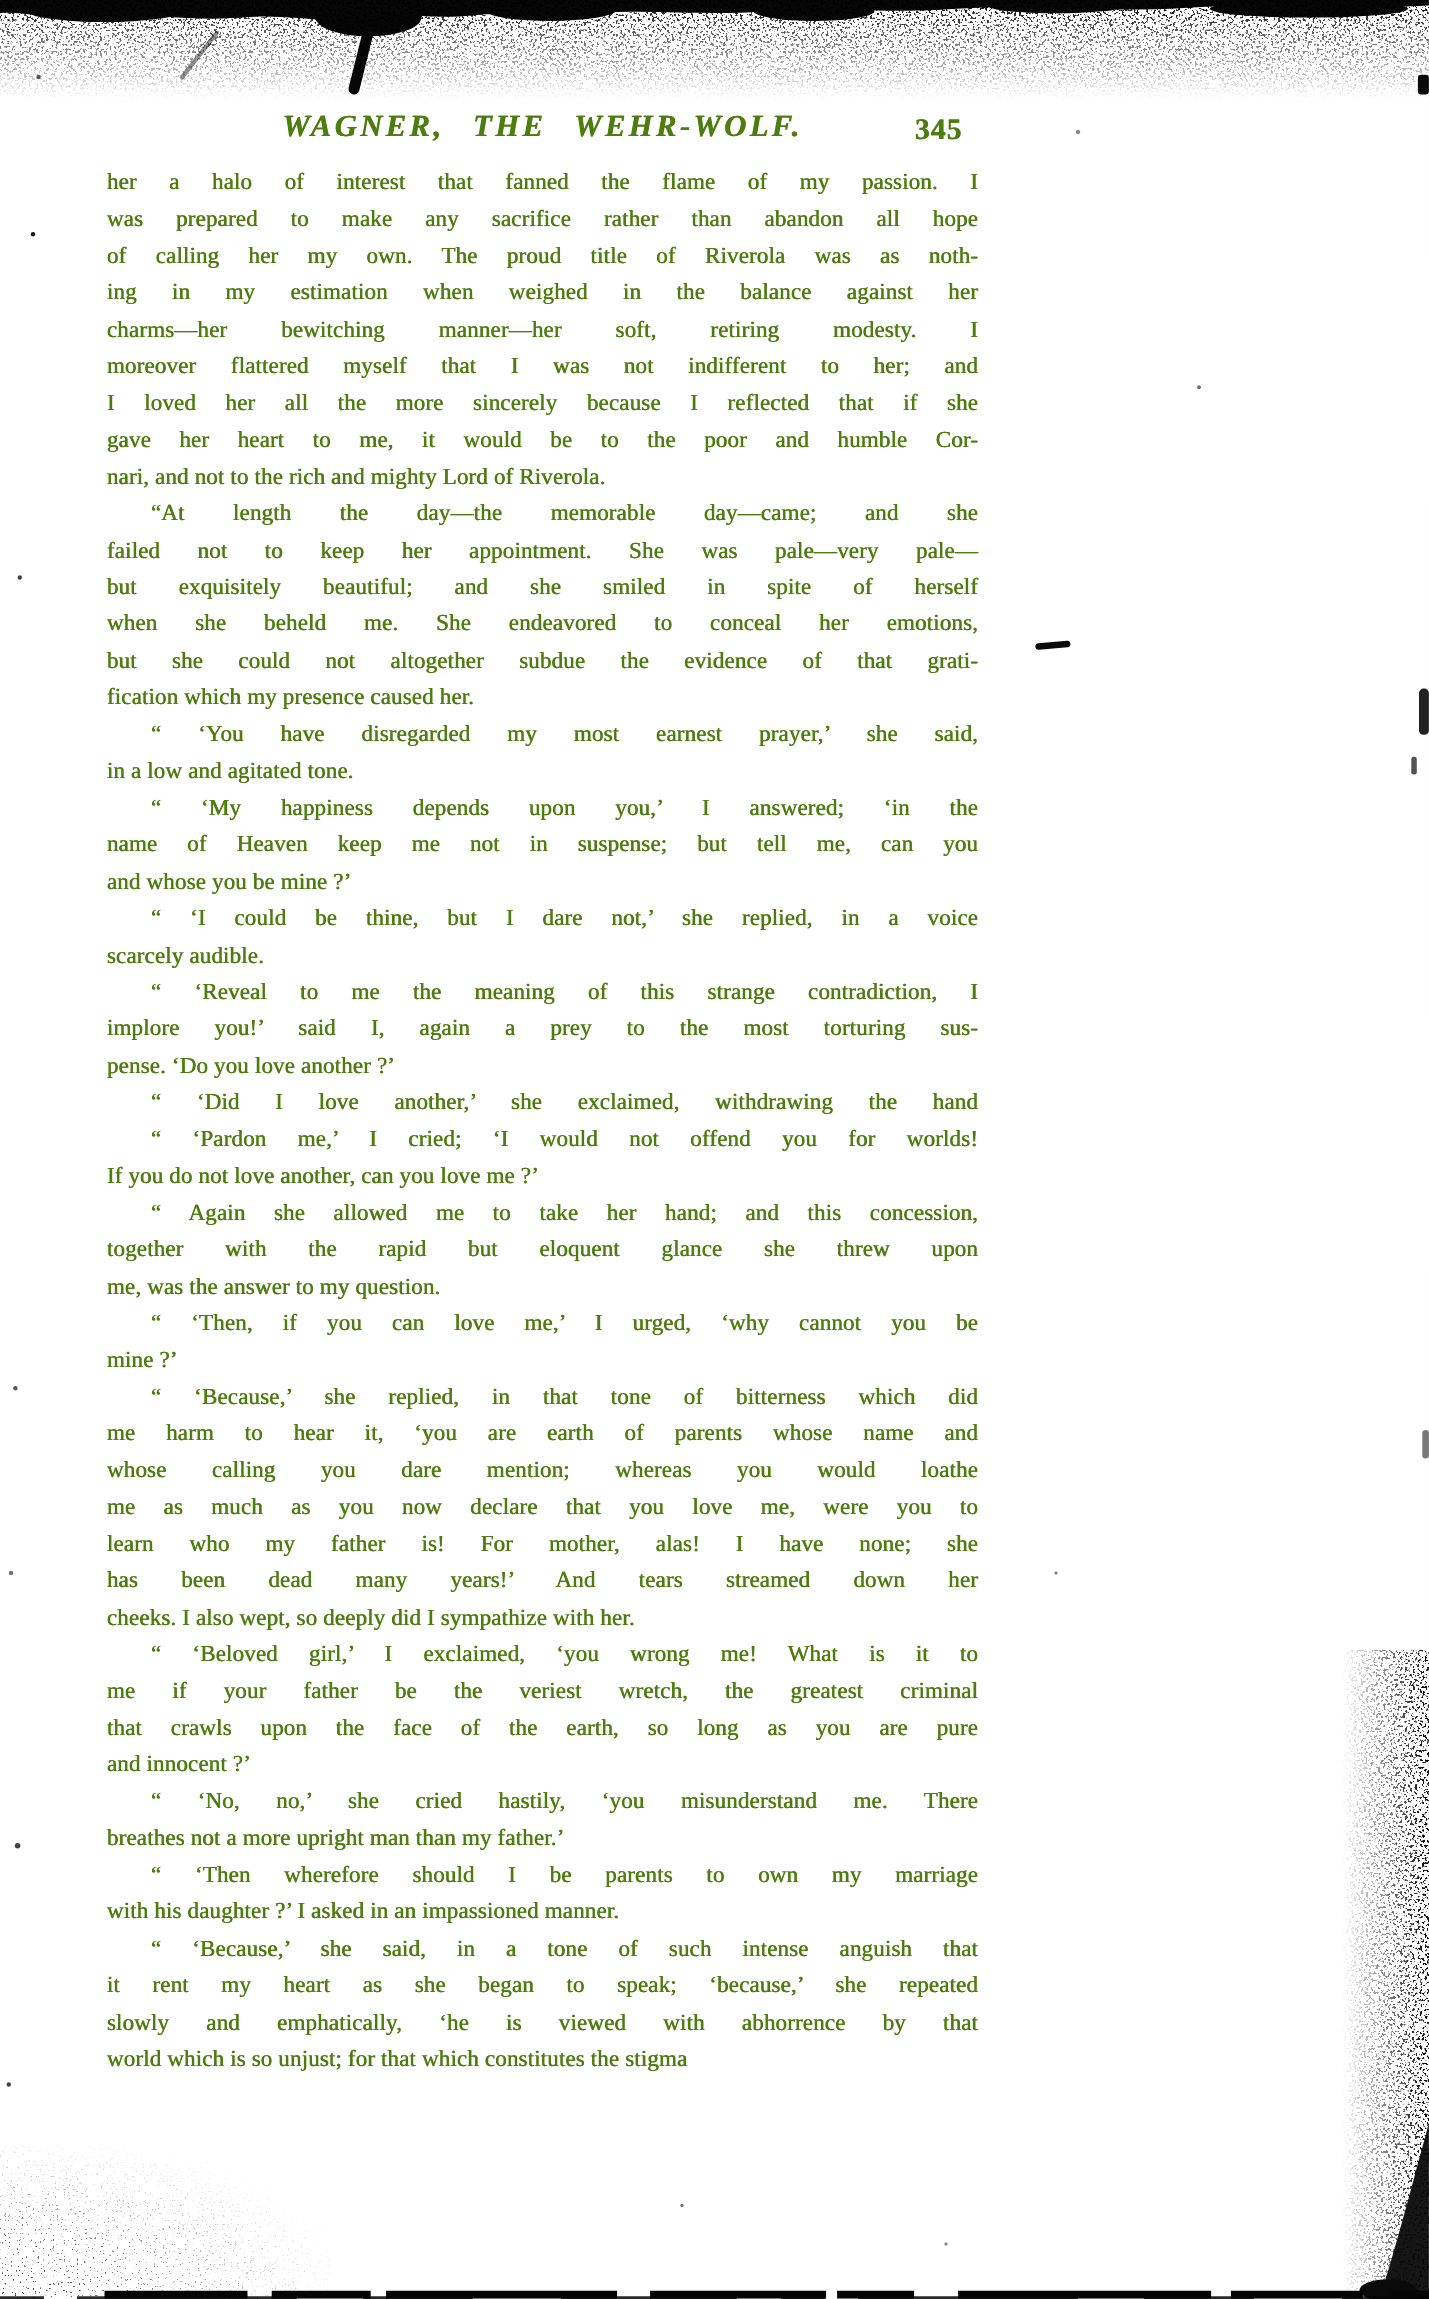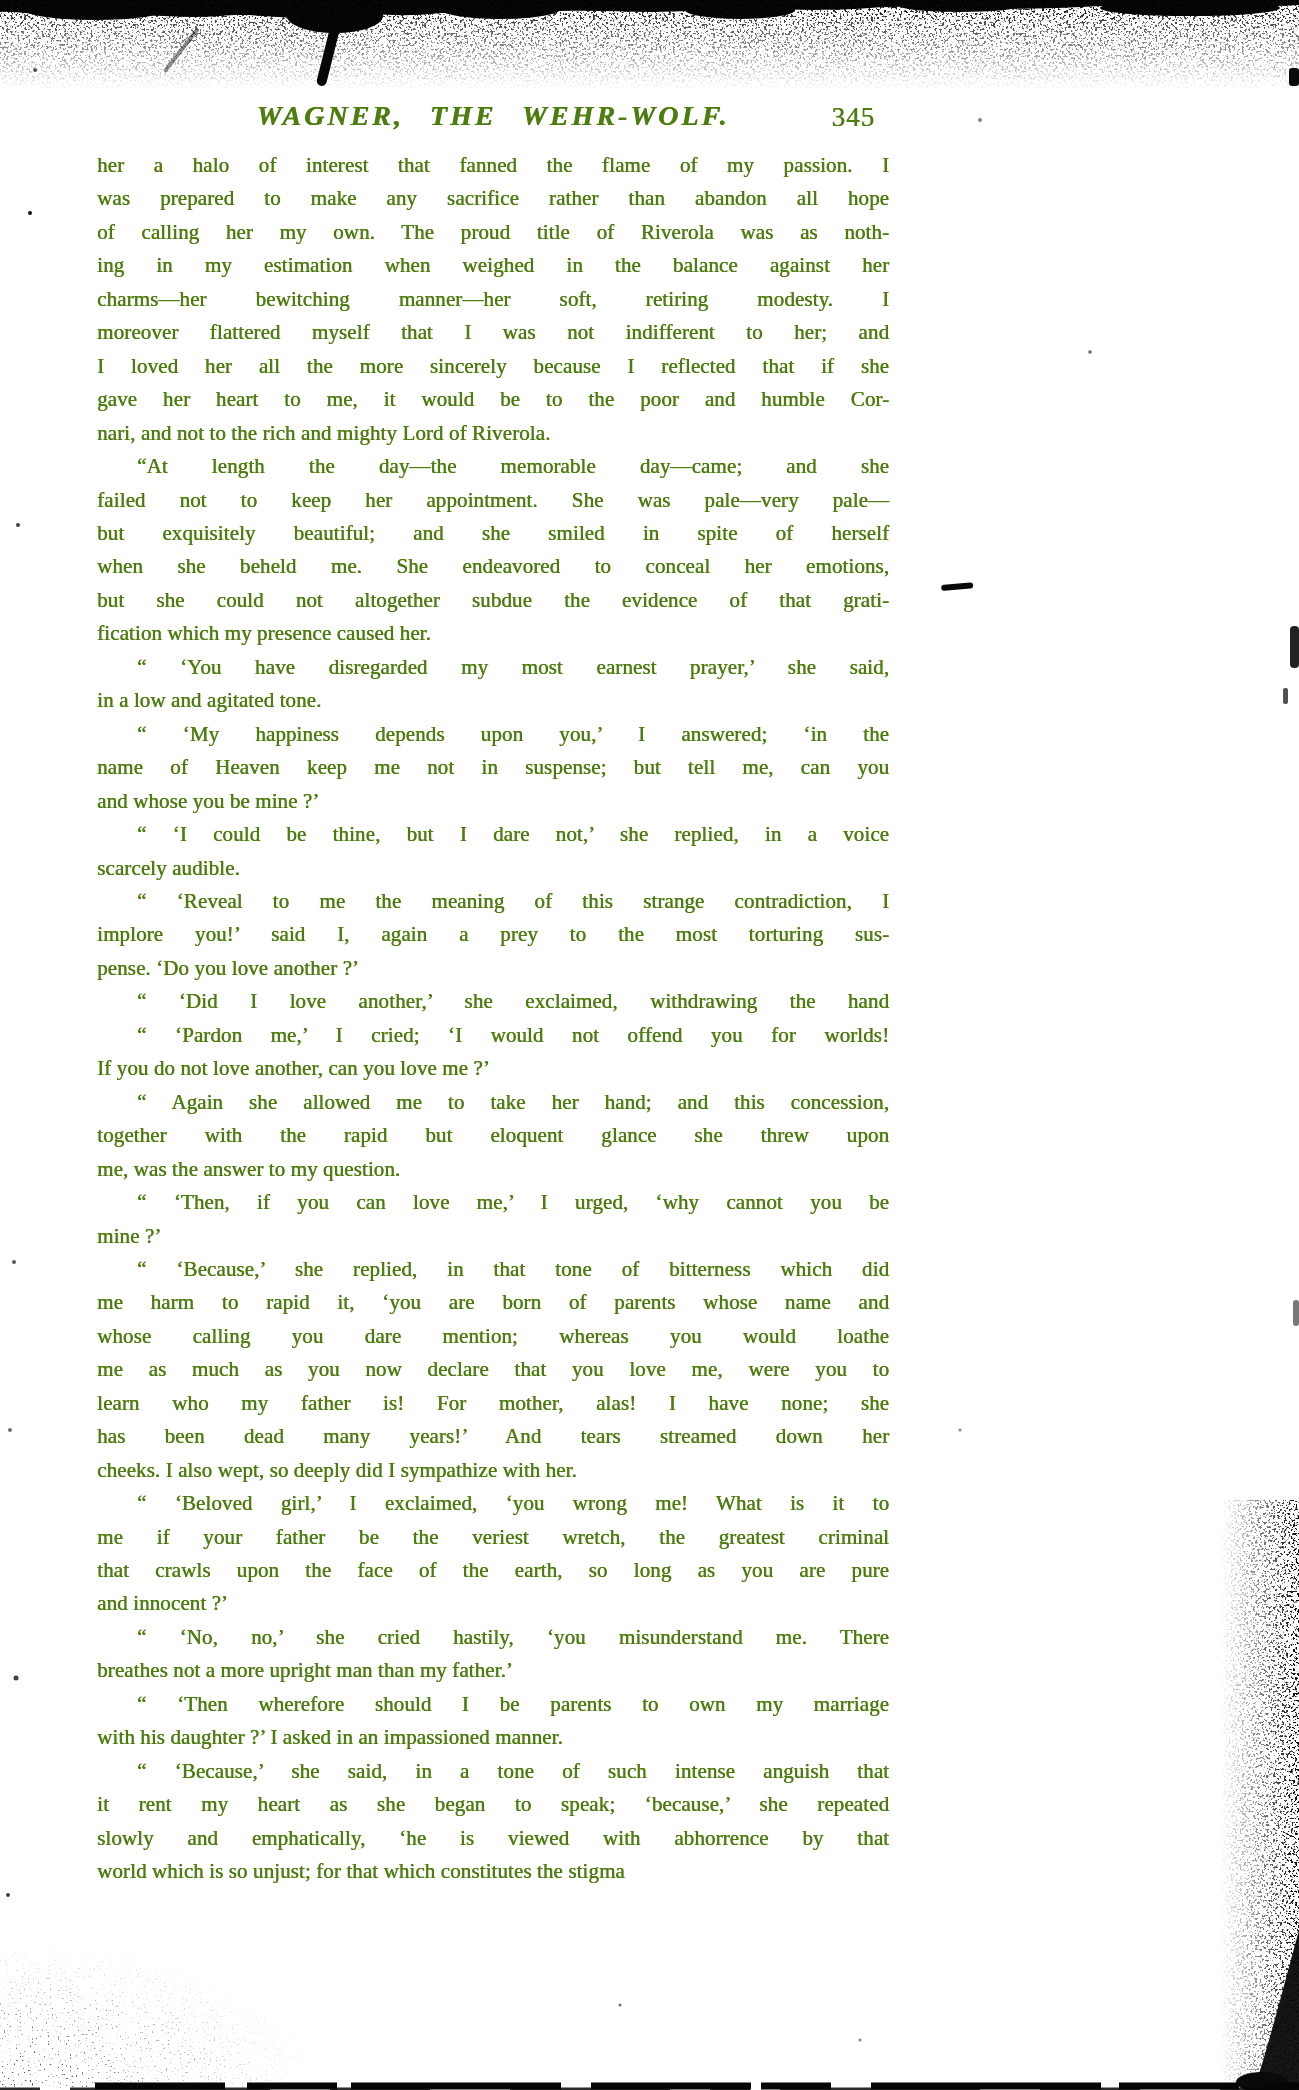--- a/index.html
+++ b/index.html
@@ -18,21 +18,21 @@
     font-style:italic;
     font-weight:bold;
     font-size:28px;
     line-height:34px;
     letter-spacing:3px;
     word-spacing:16px;
     text-shadow:0.5px 0 currentColor;
   }
   .page-number {
     position:absolute; right:14px; top:1px;
-    font-weight:normal;
+    font-weight:bold;
     font-size:27px; line-height:34px;
     letter-spacing:1px;
     text-shadow:0.5px 0 currentColor;
   }
   .text-block { position:absolute; left:97px; top:149px; width:792px; }
   .para { margin:0; }
   .line {
     font-size:21px;
     line-height:33.45px;
     text-align:justify;
@@ -108,21 +108,21 @@
         <div class="line">“ Again she allowed me to take her hand; and this concession,</div>
         <div class="line">together with the rapid but eloquent glance she threw upon</div>
         <div class="line last">me, was the answer to my question.</div>
       </div>
       <div class="para indent">
         <div class="line">“ ‘Then, if you can love me,’ I urged, ‘why cannot you be</div>
         <div class="line last">mine ?’</div>
       </div>
       <div class="para indent">
         <div class="line">“ ‘Because,’ she replied, in that tone of bitterness which did</div>
-        <div class="line">me harm to rapid it, ‘you are born of parents whose name and</div>
+        <div class="line">me harm to hear it, ‘you are earth of parents whose name and</div>
         <div class="line">whose calling you dare mention; whereas you would loathe</div>
         <div class="line">me as much as you now declare that you love me, were you to</div>
         <div class="line">learn who my father is!  For mother, alas! I have none; she</div>
         <div class="line">has been dead many years!’  And tears streamed down her</div>
         <div class="line last">cheeks.  I also wept, so deeply did I sympathize with her.</div>
       </div>
       <div class="para indent">
         <div class="line">“ ‘Beloved girl,’ I exclaimed, ‘you wrong me!  What is it to</div>
         <div class="line">me if your father be the veriest wretch, the greatest criminal</div>
         <div class="line">that crawls upon the face of the earth, so long as you are pure</div>

